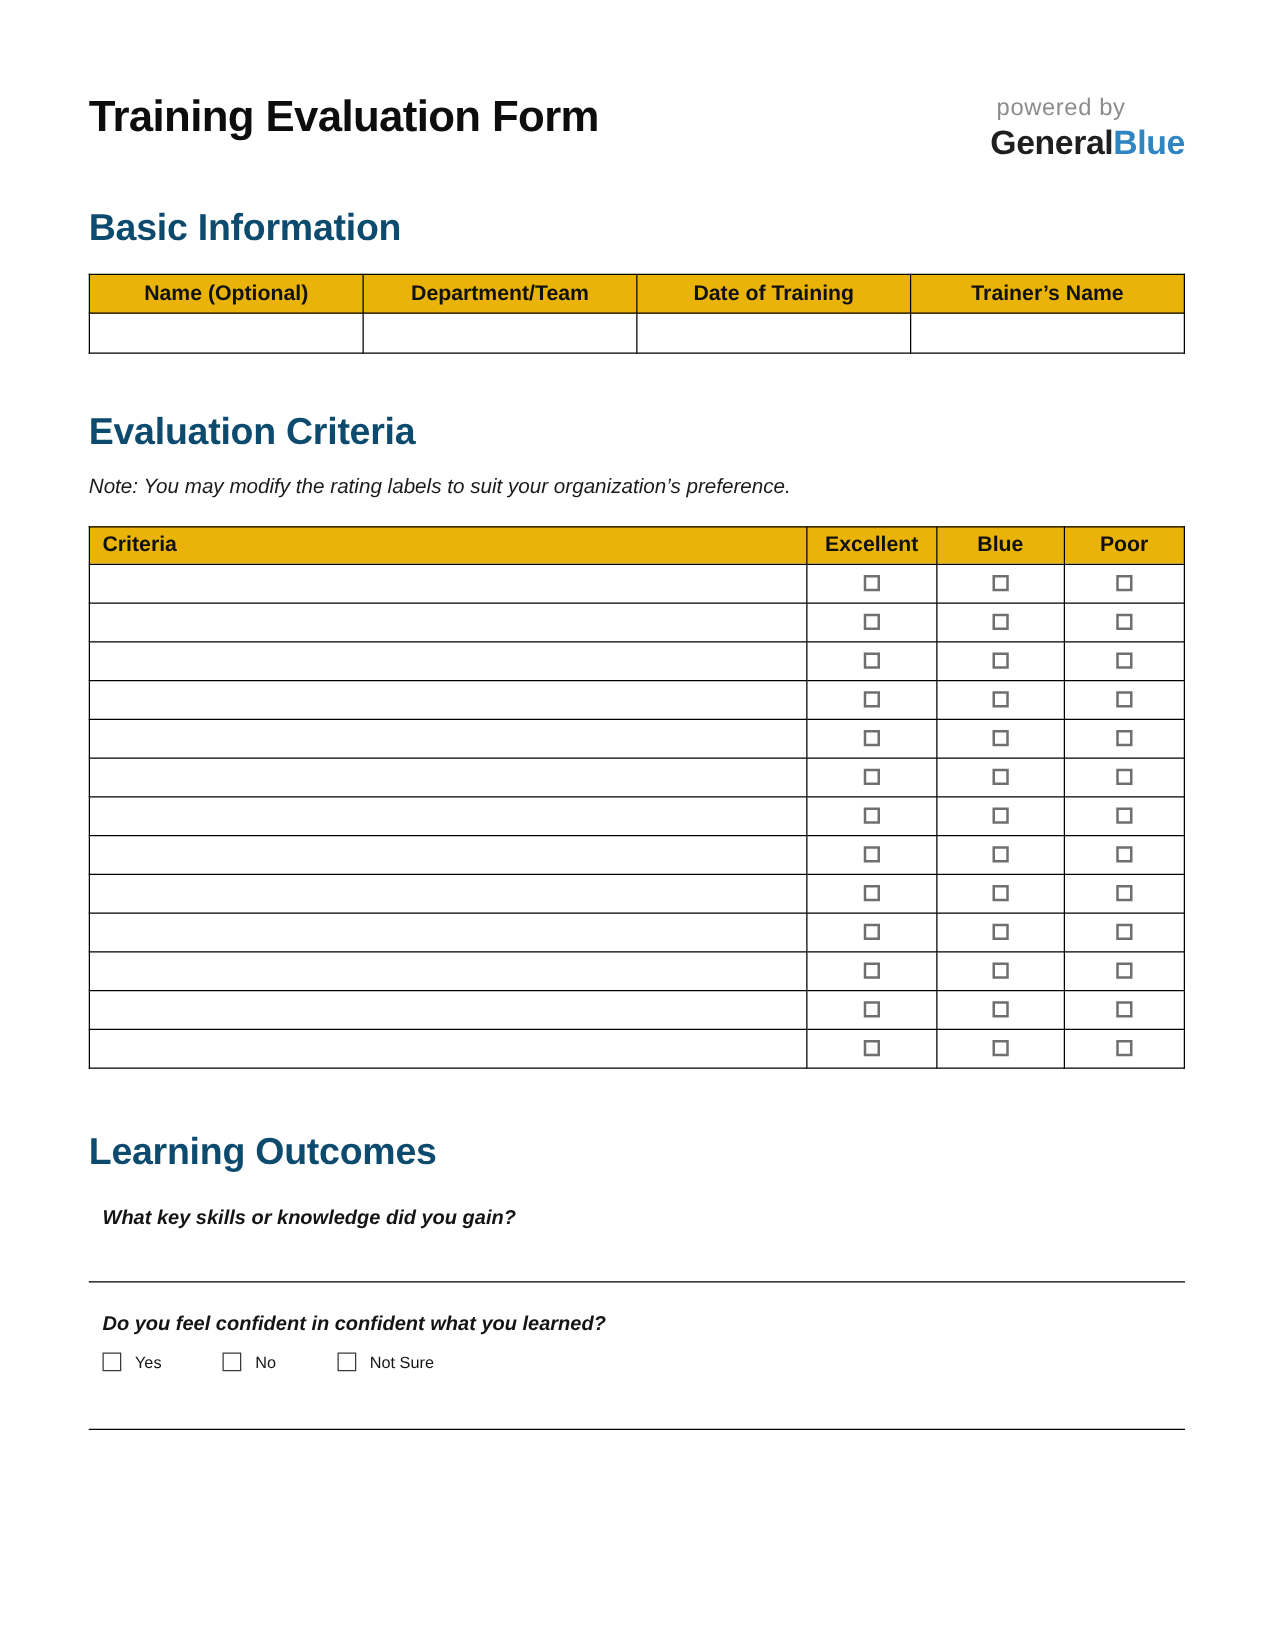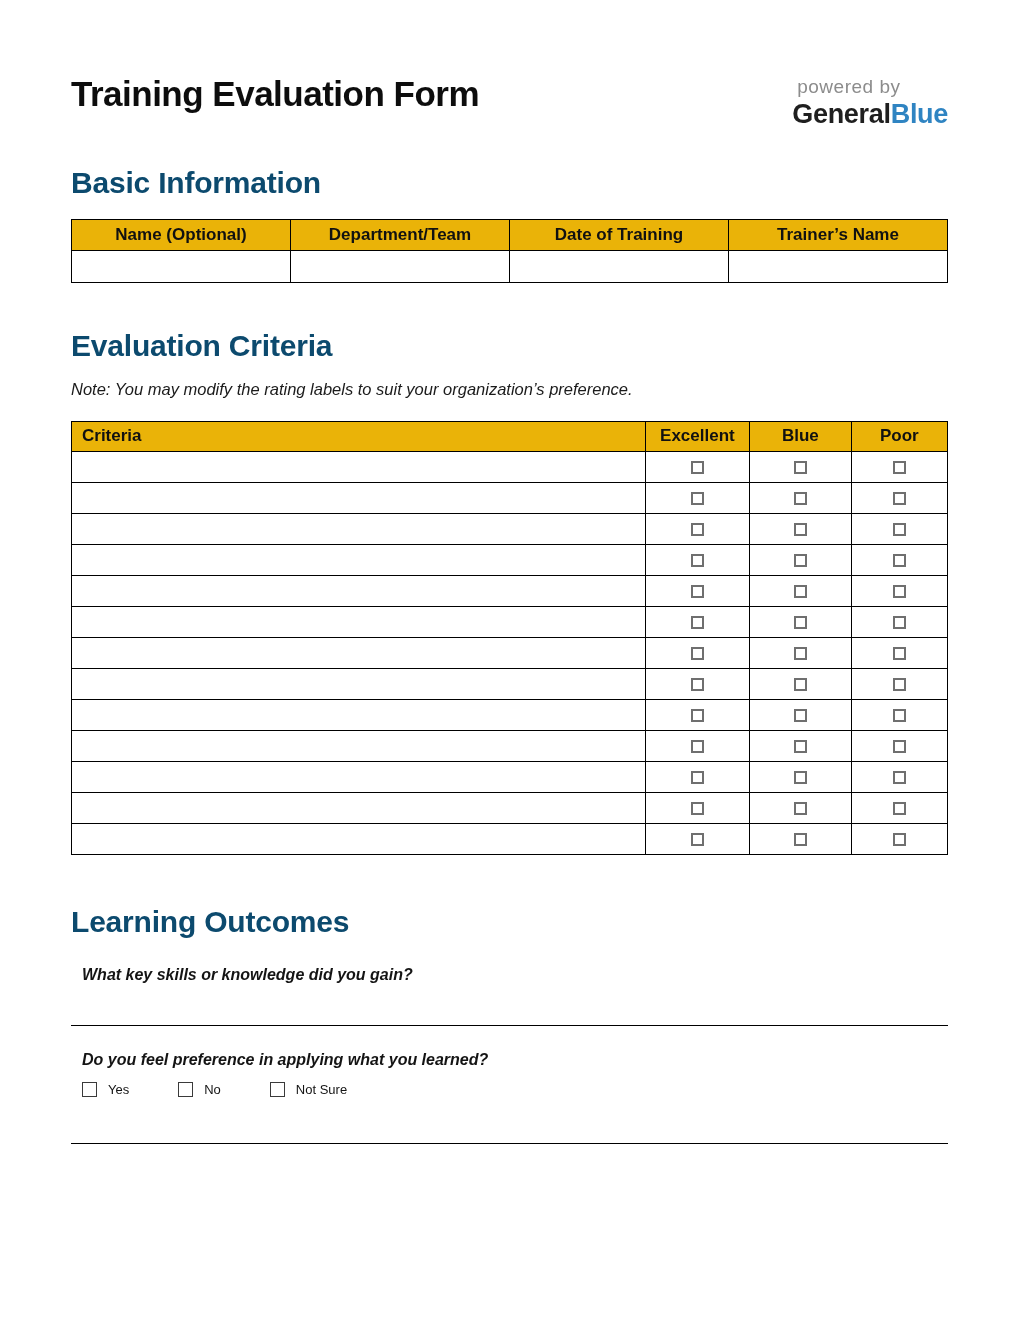--- a/index.html
+++ b/index.html
@@ -223,21 +223,21 @@
           <td class="check-cell"><span class="checkbox"></span></td>
         </tr>
       </tbody>
   </table>
 
   <h2 class="section-heading h-learn">Learning Outcomes</h2>
 
   <p class="question q1">What key skills or knowledge did you gain?</p>
   <div class="write-line wl1"></div>
 
-  <p class="question q2">Do you feel preference in applying what you learned?</p>
+  <p class="question q2">Do you feel confident in confident what you learned?</p>
   <div class="options-row">
     <span class="option-item">
       <span class="option-box"></span>
       <span class="option-label">Yes</span>
     </span>
     <span class="option-item">
       <span class="option-box"></span>
       <span class="option-label">No</span>
     </span>
     <span class="option-item">

